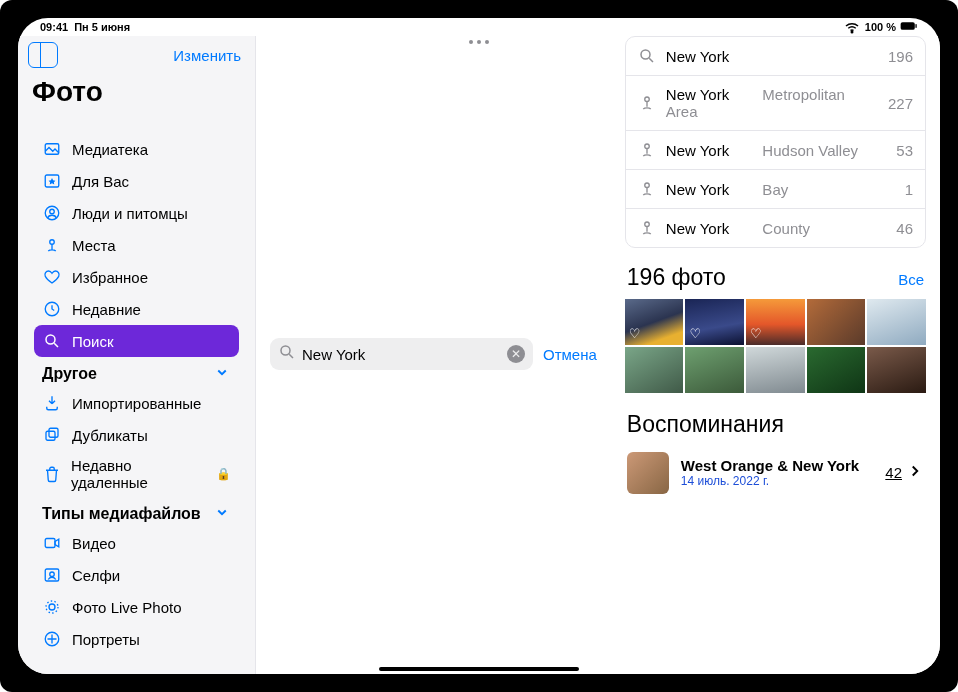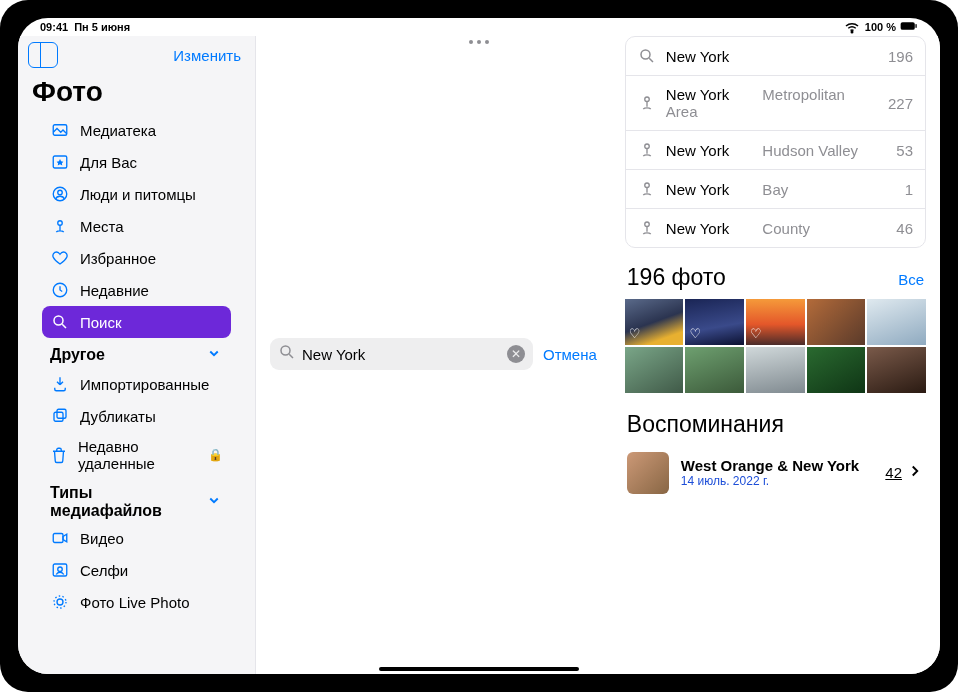--- a/index.html
+++ b/index.html
@@ -6,21 +6,21 @@
   body {
     font-family: -apple-system, BlinkMacSystemFont, "Helvetica Neue", sans-serif;
     background: #fff;
     width: 958px;
     height: 692px;
     overflow: hidden;
   }
   .device {
     width: 958px; height: 692px;
     background: #000;
-    border-radius: 28px;
+    border-radius: 12px;
     padding: 18px;
     position: relative;
   }
   .screen {
     width: 100%; height: 100%;
     background: #fff;
     border-radius: 30px;
     overflow: hidden;
     display: flex;
     flex-direction: column;
@@ -69,21 +69,21 @@
     align-items: center;
     padding-left: 3px;
   }
   .sidebar-toggle::before {
     content: "";
     width: 8px; height: 100%;
     border-right: 1.3px solid #007aff;
   }
   .edit-link { color: #007aff; font-size: 15px; }
   .app-title { font-size: 28px; font-weight: 700; padding: 4px 14px 6px; }
-  .sidebar-list { flex: 1; overflow-y: auto; padding: 0 24px; }
+  .sidebar-list { flex: 1; overflow-y: auto; padding: 0 16px; margin-top: 19px; }
   .sidebar-item {
     display: flex;
     align-items: center;
     gap: 10px;
     padding: 6px 8px;
     border-radius: 8px;
     font-size: 15px;
     color: #000;
   }
   .sidebar-item.active { background: #6d28d9; color: #fff; }
@@ -369,20 +369,29 @@
           </div>
           <div class="sidebar-item">
             <span class="icon">
                 <svg viewBox="0 0 24 24" fill="none" stroke="currentColor" stroke-width="1.8">
                   <circle cx="12" cy="12" r="4"></circle>
                   <circle cx="12" cy="12" r="8" stroke-dasharray="2 3"></circle>
                 </svg>
               </span>
             <span>Фото Live Photo</span>
           </div>
+          <div class="sidebar-item">
+            <span class="icon">
+                <svg viewBox="0 0 24 24" fill="none" stroke="currentColor" stroke-width="1.8">
+                  <circle cx="12" cy="12" r="9"></circle>
+                  <path d="M12 6v12M6 12h12"></path>
+                </svg>
+              </span>
+            <span>Портреты</span>
+          </div>
         </div>
       </aside>
 
       <main class="main">
         <div class="search-row">
           <div class="search-field">
             <span style="color:#8e8e93"><svg viewBox="0 0 24 24" fill="none" stroke="currentColor" stroke-width="2">
                   <circle cx="10" cy="10" r="6"></circle>
                   <path d="M15 15l5 5"></path>
                 </svg></span>

